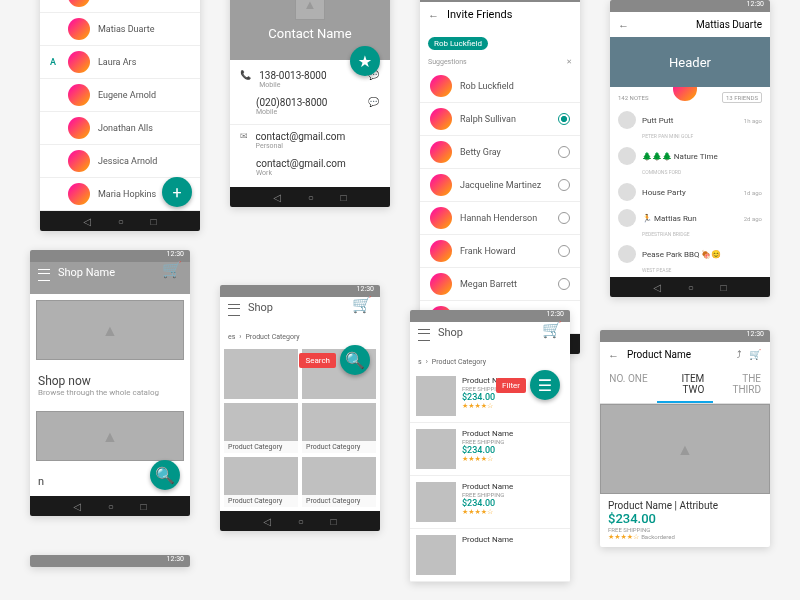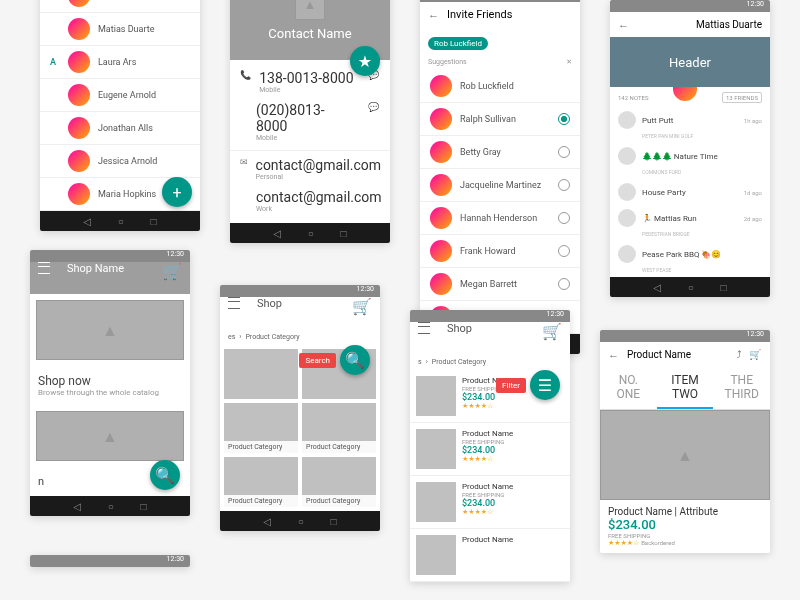--- a/index.html
+++ b/index.html
@@ -2,46 +2,46 @@
 <html><head>
 <meta charset="utf-8">
 <style>
 *{margin:0;padding:0;box-sizing:border-box;font-family:Roboto,Arial,sans-serif}
 body{background:#f5f5f5;width:800px;height:600px;overflow:hidden;position:relative}
 .phone{position:absolute;background:#fff;box-shadow:0 2px 8px rgba(0,0,0,.15);border-radius:2px;overflow:hidden}
 .navbar{height:20px;background:#1a1a1a;display:flex;align-items:center;justify-content:space-around;padding:0 30px}
 .navbar span{color:#888;font-size:10px}
 .statusbar{height:12px;background:#888;display:flex;align-items:flex-start;justify-content:flex-end;padding:0 6px;gap:4px}
 .statusbar span{color:#fff;font-size:7px}
-.appbar{height:32px;background:#9e9e9e;display:flex;align-items:flex-start;padding:0 8px;color:#fff;gap:17px}
+.appbar{height:32px;background:#9e9e9e;display:flex;align-items:flex-end;padding:15px 8px;color:#fff;gap:8px}
 .appbar .title{font-size:11px;flex:1}
 .hero{height:70px;background:#9e9e9e;display:flex;align-items:center;justify-content:center;color:#fff;font-size:13px;position:relative}
 .img-ph{background:#b0b0b0;display:flex;align-items:center;justify-content:center;color:#999;border:1px solid #999}
 .fab{width:30px;height:30px;border-radius:50%;background:#009688;display:flex;align-items:center;justify-content:center;color:#fff;position:absolute;box-shadow:0 2px 4px rgba(0,0,0,.3)}
 .list-row{display:flex;align-items:center;padding:5px 10px;gap:8px;border-bottom:1px solid #eee}
 .avatar{width:22px;height:22px;border-radius:50%;background:linear-gradient(135deg,#f0a,#fa0)}
 .list-row .txt{font-size:9px;color:#555}
 .letter{color:#009688;font-size:9px;font-weight:500;width:10px}
 .contact-row{padding:4px 10px}
-.contact-row .main{font-size:14px;color:#333}
+.contact-row .main{font-size:10px;color:#333}
 .contact-row .sub{font-size:7px;color:#999}
 .radio{width:12px;height:12px;border:1.5px solid #999;border-radius:50%;margin-left:auto}
 .radio.on{border-color:#009688;background:radial-gradient(circle,#009688 40%,transparent 45%)}
 .chip{background:#009688;color:#fff;font-size:8px;padding:2px 6px;border-radius:10px;display:inline-block}
 .grid{display:grid;grid-template-columns:1fr 1fr;gap:4px;padding:4px}
 .grid .cell{height:50px;background:#c0c0c0;position:relative}
 .grid .cell .lbl{position:absolute;bottom:0;left:0;right:0;background:rgba(255,255,255,.9);font-size:7px;padding:2px 4px;color:#555}
 .prod-row{display:flex;padding:6px;gap:6px;border-bottom:1px solid #eee}
 .prod-row .thumb{width:40px;height:40px;background:#c0c0c0}
 .prod-row .info .nm{font-size:8px;color:#333}
 .prod-row .info .ship{font-size:6px;color:#999}
 .prod-row .info .price{font-size:9px;color:#009688;font-weight:500}
 .stars{color:#f5a623;font-size:7px}
 .tabbar{display:flex;border-bottom:1px solid #ddd}
-.tabbar .tab{flex:1;text-align:center;font-size:12px;padding:6px 9px;color:#999}
+.tabbar .tab{flex:1;text-align:right;font-size:10px;padding:6px 9px;color:#999}
 .tabbar .tab.active{color:#333;border-bottom:2px solid #0ea5e9}
 .feed-row{display:flex;align-items:center;padding:4px 8px;gap:6px}
 .feed-row .fav{width:18px;height:18px;border-radius:50%;background:#ddd}
 .feed-row .ftxt{font-size:8px;color:#444}
 .feed-row .ago{margin-left:auto;font-size:6px;color:#aaa}
 .crumb{font-size:7px;padding:4px 8px;color:#666;display:flex;align-items:center;gap:4px}
 .tooltip{background:#ef4444;color:#fff;font-size:8px;padding:3px 6px;border-radius:2px;position:absolute}
 .hamburger{display:inline-block;width:12px;height:10px;position:relative}
 .hamburger::before{content:"";position:absolute;top:0;left:0;right:0;height:10px;border-top:1.5px solid #fff;border-bottom:1.5px solid #fff}
 .hamburger::after{content:"";position:absolute;top:4px;left:0;right:0;border-top:1.5px solid #fff}

